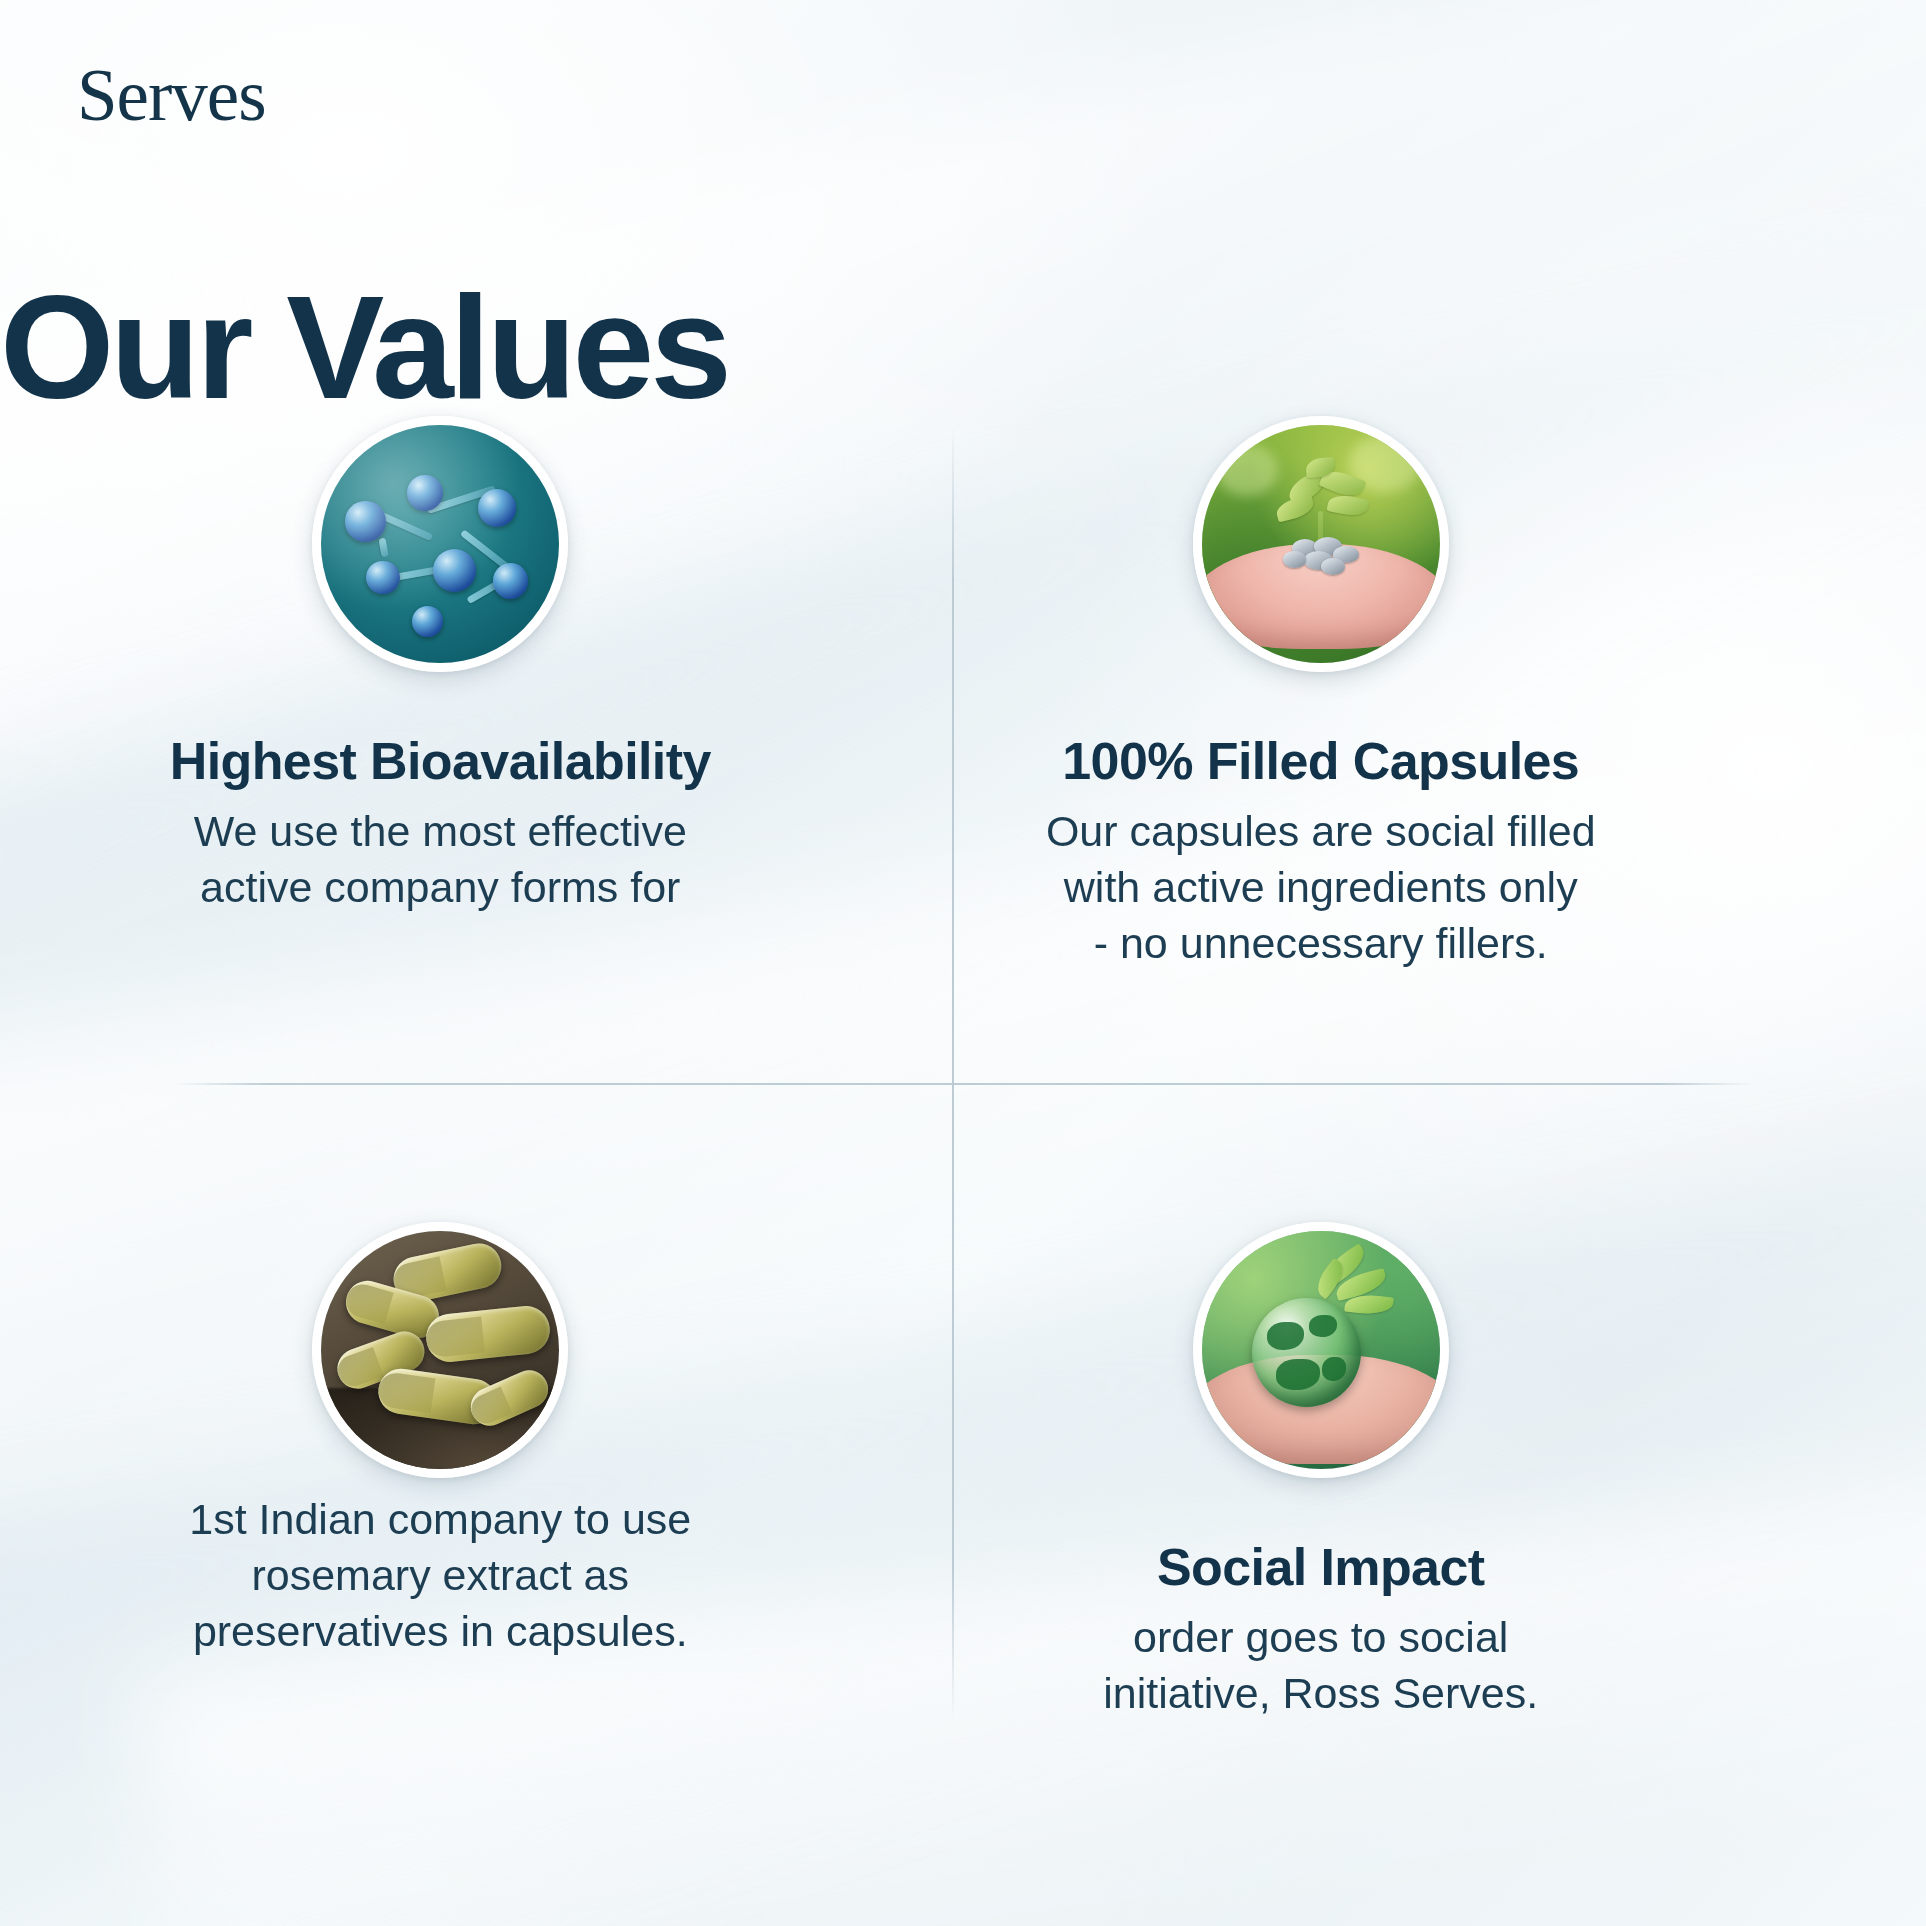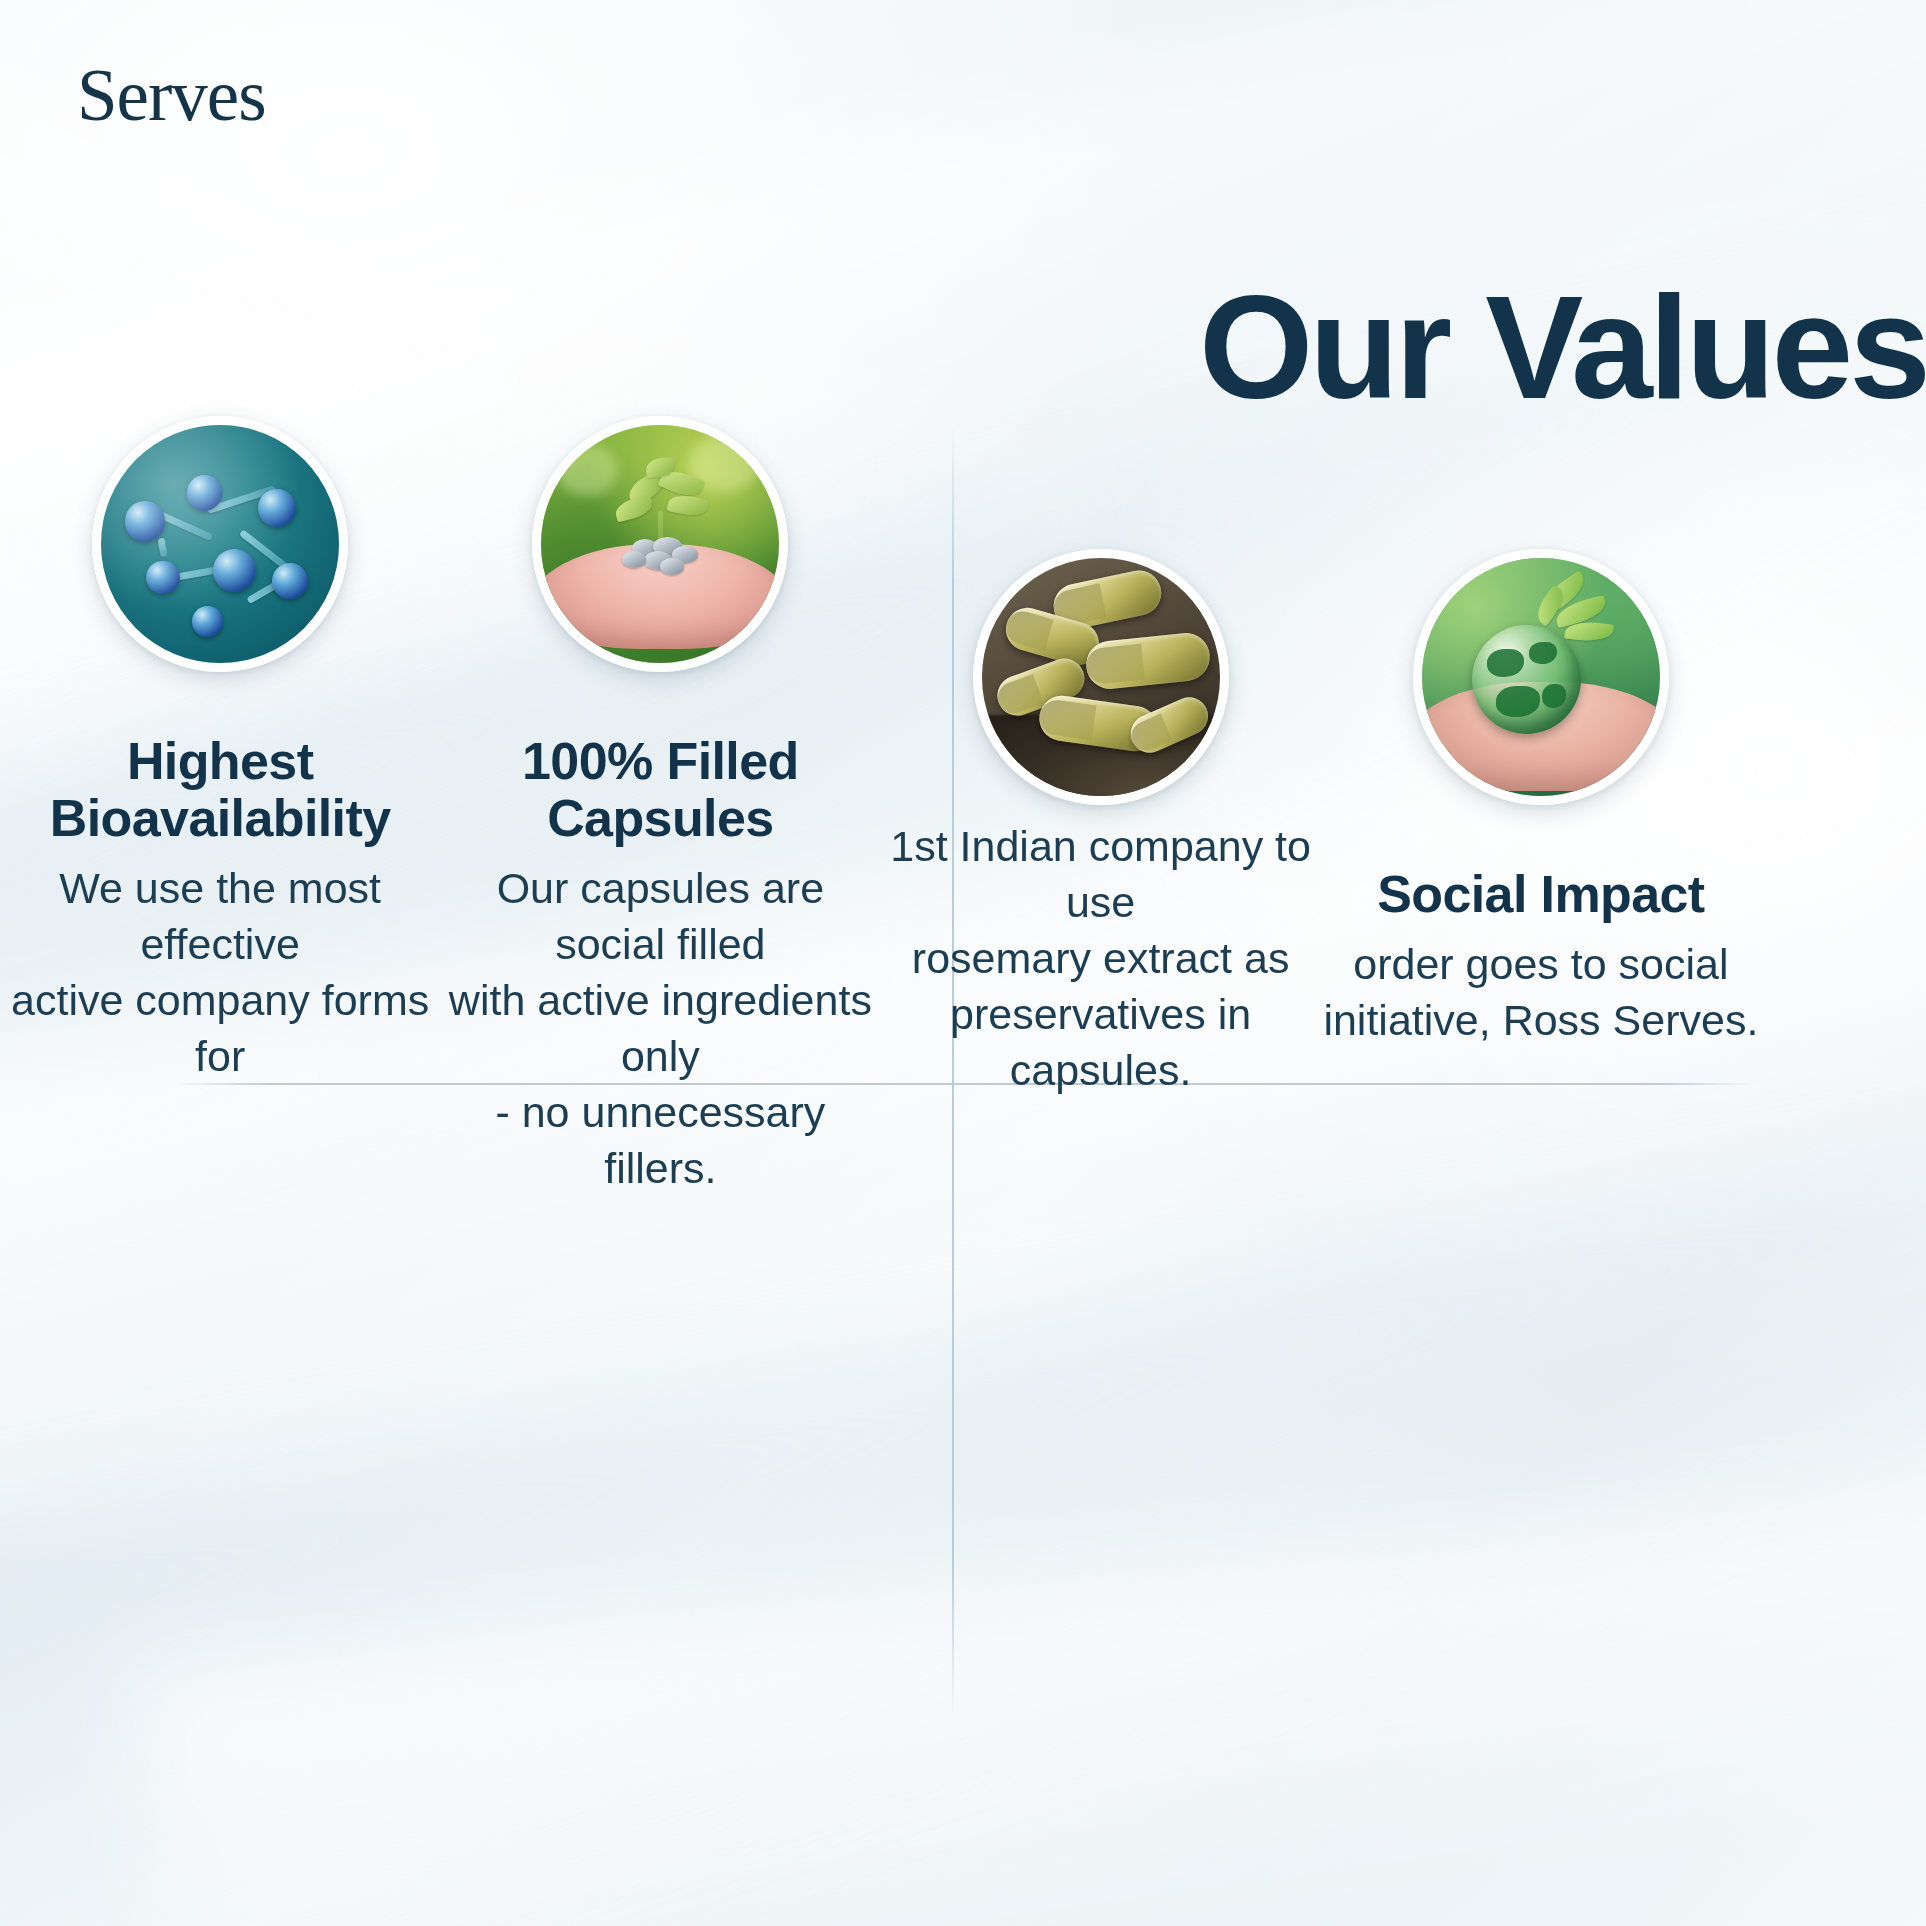--- a/index.html
+++ b/index.html
@@ -41,28 +41,28 @@
       transform:rotate(18deg);filter:blur(59px);}
 
   .logo{
     position:absolute;left:77px;top:59px;
     font-family:"Liberation Serif", serif;
     font-size:73px;letter-spacing:-1px;color:#14344a;
     font-weight:400;line-height:1;
   }
   .page-title{
     position:absolute;left:0;right:0;top:176px;
-    text-align:right;
+    text-align:left;
     font-size:147px;font-weight:700;letter-spacing:-4px;
     color:#12334a;line-height:1;
   }
 
   .grid{
     position:absolute;left:0;top:416px;width:1761px;height:1346px;
-    display:grid;grid-template-columns:1fr 1fr 1fr 1fr;grid-template-rows:1fr 1fr;
+    display:grid;grid-template-columns:1fr 1fr;grid-template-rows:1fr 1fr;
   }
   .vline{position:absolute;left:952px;top:426px;width:2px;height:1297px;
     background:linear-gradient(to bottom,rgba(200,214,222,0),rgba(186,201,210,.95) 12%,rgba(186,201,210,.95) 88%,rgba(200,214,222,0));}
   .hline{position:absolute;left:174px;top:1083px;width:1580px;height:2px;
     background:linear-gradient(to right,rgba(200,214,222,0),rgba(186,201,210,.95) 6%,rgba(186,201,210,.95) 94%,rgba(200,214,222,0));}
 
   .cell{display:flex;flex-direction:column;align-items:center;justify-content:flex-start;}
   .cell.top{padding-top:0px;}
   .cell.bot{padding-top:133px;}
 

